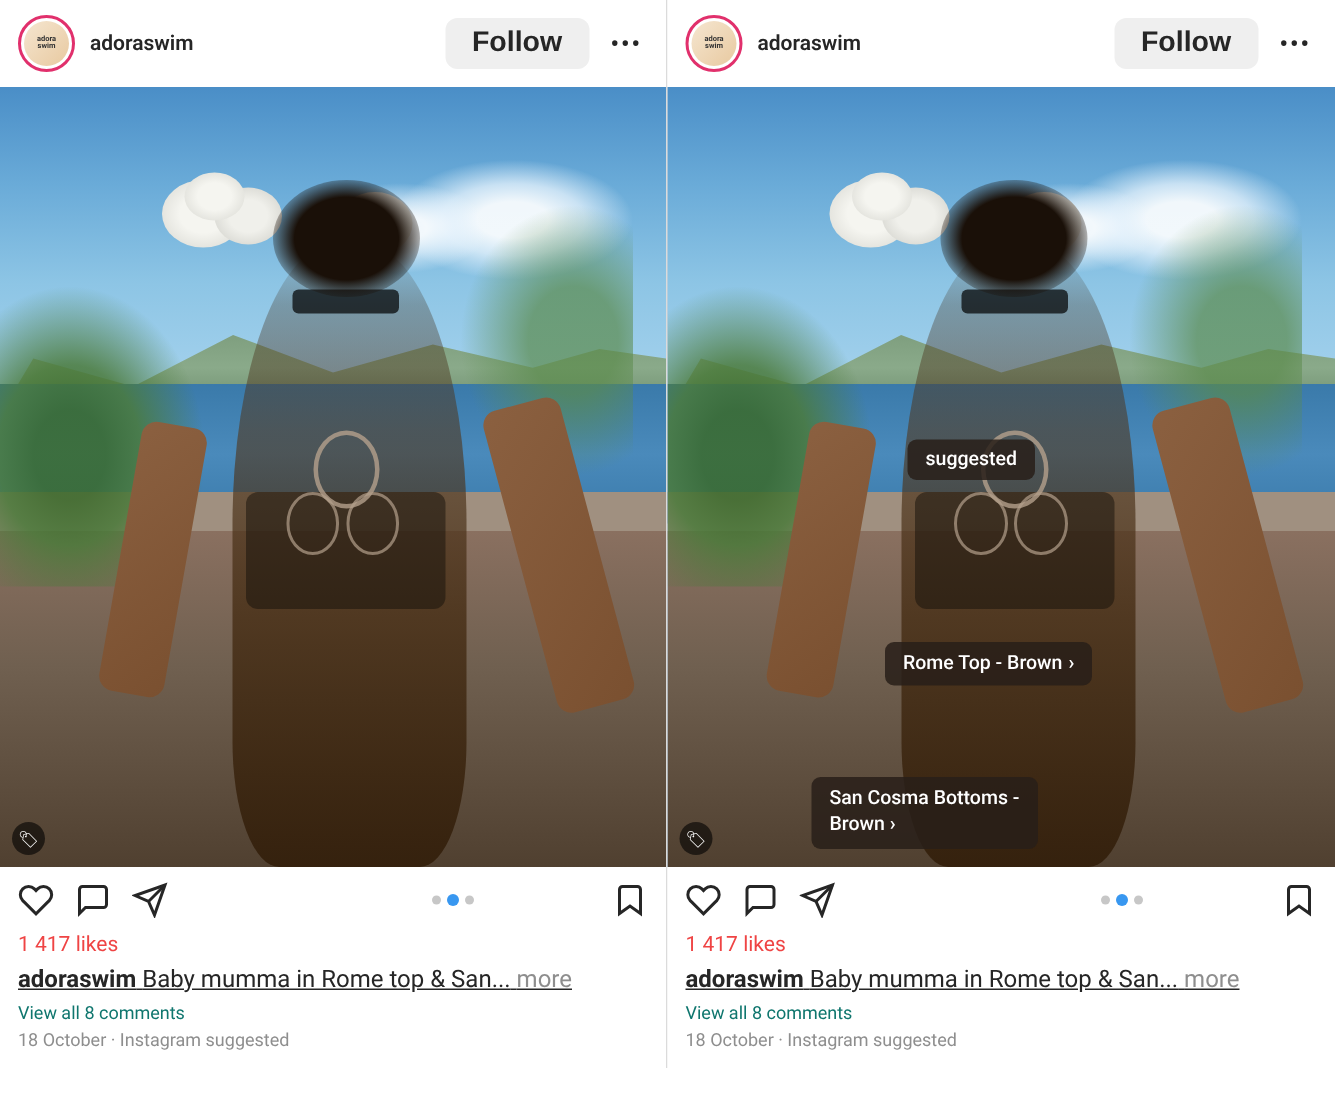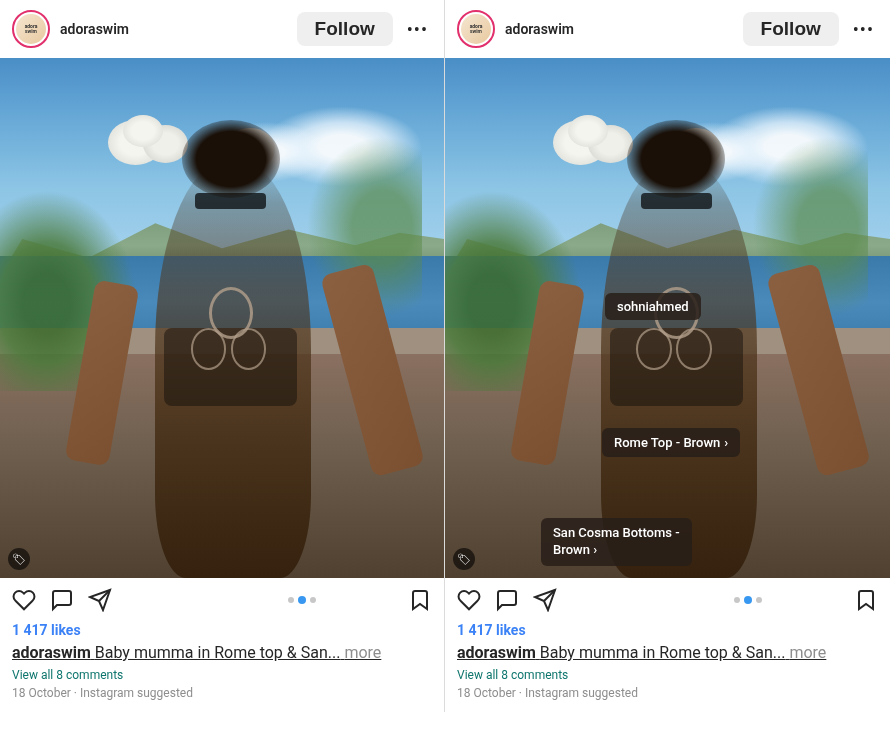--- a/index.html
+++ b/index.html
@@ -154,23 +154,23 @@
       height: 8px;
     }
     .bookmark-icon {
       margin-left: auto;
       cursor: pointer;
     }
     .post-content {
       padding: 0 12px 12px;
     }
     .likes {
-      font-weight: 700;
+      font-weight: 400;
       font-size: 14px;
-      color: #3b82f6;
+      color: #ef4444;
       margin-bottom: 4px;
     }
     .caption {
       font-size: 16px;
       color: #262626;
       margin-bottom: 4px;
       line-height: 1.4;
       text-decoration: underline;
     }
     .caption .handle {
@@ -436,23 +436,23 @@
       <div class="photo-arm-left"></div>
       <div class="photo-arm-right"></div>
       <div class="photo-person-shadow"></div>
       <div style="position:absolute;bottom:33%;left:37%;width:30%;height:15%;background:rgba(20,15,10,0.5);border-radius:8px;"></div>
       <div style="position:absolute;top:26%;left:44%;width:16%;height:3%;background:rgba(0,0,0,0.7);border-radius:4px;"></div>
       <div style="position:absolute;top:12%;left:41%;width:22%;height:15%;background:radial-gradient(ellipse, #1a1008 50%, transparent 80%);border-radius:50%;"></div>
       <div style="position:absolute;top:44%;left:47%;width:10%;height:10%;border:3px solid rgba(180,160,140,0.8);border-radius:50%;background:transparent;"></div>
       <div style="position:absolute;top:52%;left:43%;width:8%;height:8%;border:2px solid rgba(180,160,140,0.7);border-radius:50%;background:transparent;"></div>
       <div style="position:absolute;top:52%;left:52%;width:8%;height:8%;border:2px solid rgba(180,160,140,0.7);border-radius:50%;background:transparent;"></div>
 
-      <div class="person-tag" style="top: 235px; left: 160px;">sohniahmed</div>
-
-      <div class="product-tag" style="top: 370px; left: 157px;">
+      <div class="person-tag" style="top: 235px; left: 160px;">suggested</div>
+
+      <div class="product-tag" style="top: 370px; left: 145px;">
         <span>Rome Top - Brown</span><span style="margin-left:4px;">›</span>
       </div>
 
       <div class="product-tag" style="top: 460px; left: 96px; max-width: 170px; white-space: normal; line-height: 1.3;">
         <span>San Cosma Bottoms -<br>Brown </span><span>›</span>
       </div>
 
       <div class="tag-person">
         <span class="tag-icon">🏷</span>
       </div>

